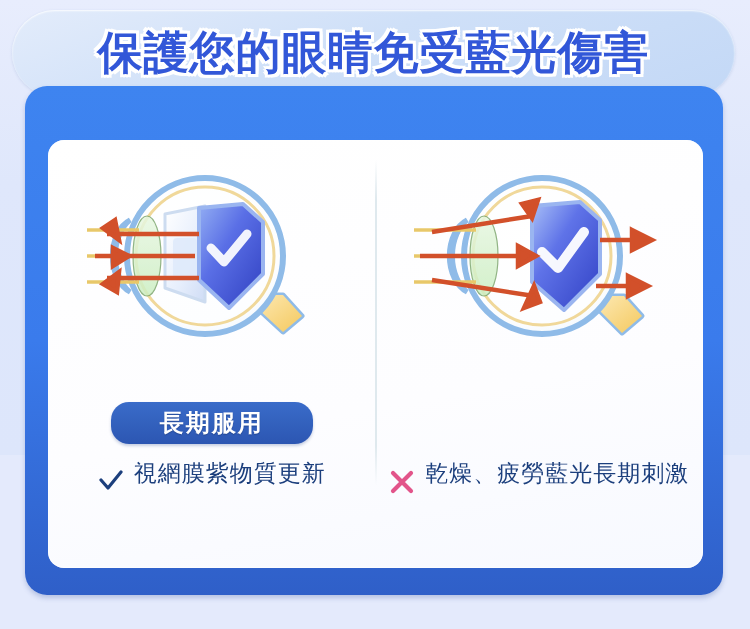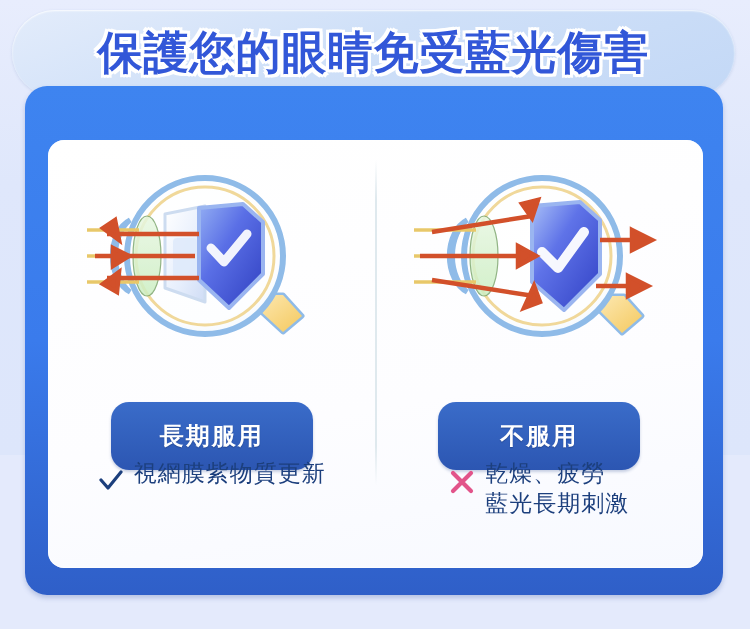--- a/index.html
+++ b/index.html
@@ -54,38 +54,38 @@
     background:linear-gradient(180deg,rgba(214,228,235,0) 0%,#dfe9ee 12%,#dfe9ee 88%,rgba(214,228,235,0) 100%);
     transform:translateX(-1px);
   }
 
   .eye-wrap{position:absolute;left:0;right:0;top:8px;height:215px;display:flex;align-items:center;justify-content:center;}
   .eye-svg{display:block;}
 
   
   .badge{
     position:absolute;top:262px;left:50%;transform:translateX(-50%);
-    height:36px;min-width:150px;padding:16px 26px;border-radius:18px;
+    height:36px;min-width:150px;padding:3px 26px;border-radius:18px;
     background:linear-gradient(180deg,#3a6cc9 0%,#2c56b2 100%);
     box-shadow:0 2px 3px rgba(40,70,140,.25);
     display:flex;align-items:center;justify-content:center;
   }
   .badge-text{
     color:#ffffff;font-size:24px;font-weight:bold;letter-spacing:2px;white-space:nowrap;
     text-shadow:0 1px 1px rgba(20,45,100,.45);
   }
 
   
   .caption{
     position:absolute;top:318px;left:0;right:0;
     display:flex;align-items:flex-start;justify-content:center;
   }
   .caption-inner{display:flex;align-items:flex-start;gap:10px;}
   .mark{width:26px;flex:0 0 26px;display:flex;align-items:flex-start;justify-content:center;padding-top:12px;}
-  .cap-lines{display:flex;flex-direction:column;}
+  .cap-lines{display:flex;}
   .cap-line{
     font-size:23px;line-height:30px;color:#1c3f7d;letter-spacing:1px;white-space:nowrap;
   }
   .cap-line.neg{color:#1c3f7d;}
 </style>
 </head>
 <body>
 
 <div id="root">
 
@@ -227,23 +227,20 @@
                 <line x1="18" y1="124" x2="120" y2="140"></line>
                 <path d="M110 152 L126 146 L120 130 Z"></path>
                 <line x1="186" y1="84" x2="226" y2="84"></line>
                 <path d="M218 74 L238 84 L218 94 Z"></path>
                 <line x1="182" y1="130" x2="222" y2="130"></line>
                 <path d="M214 120 L234 130 L214 140 Z"></path>
               </g>
             </svg>
           </div>
 
-          <div class="badge">
-            <span class="badge-text">不服用</span>
-          </div>
 
           <div class="caption">
             <div class="caption-inner">
               <span class="mark">
                 <svg width="24" height="24" viewBox="0 0 24 24">
                   <path d="M3 3 L21 21 M21 3 L3 21" fill="none" stroke="#e2548a" stroke-width="4.2" stroke-linecap="round"></path>
                 </svg>
               </span>
               <span class="cap-lines">
                 <span class="cap-line neg">乾燥、疲勞</span>

